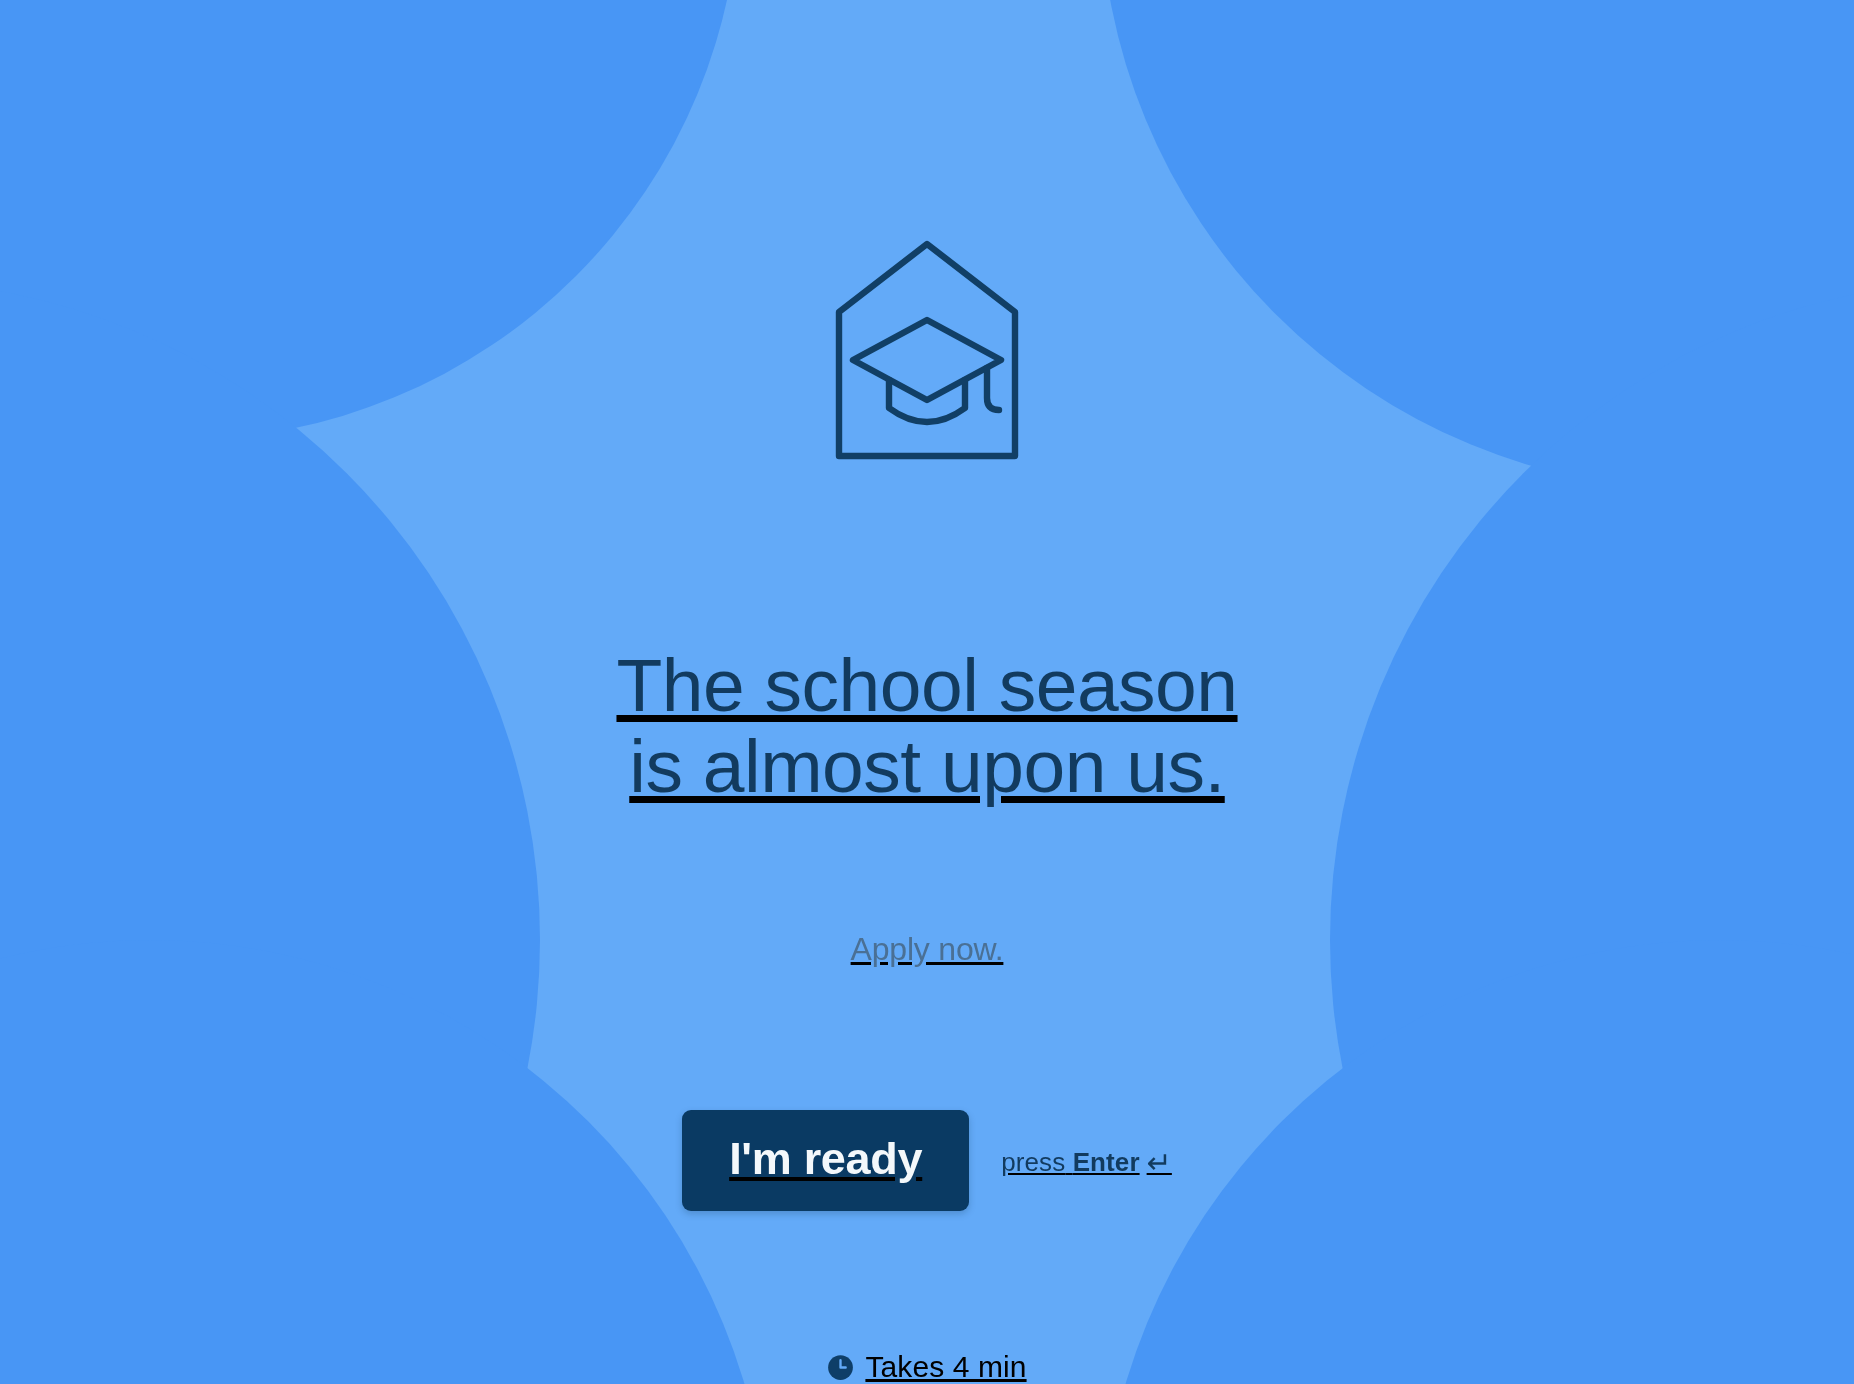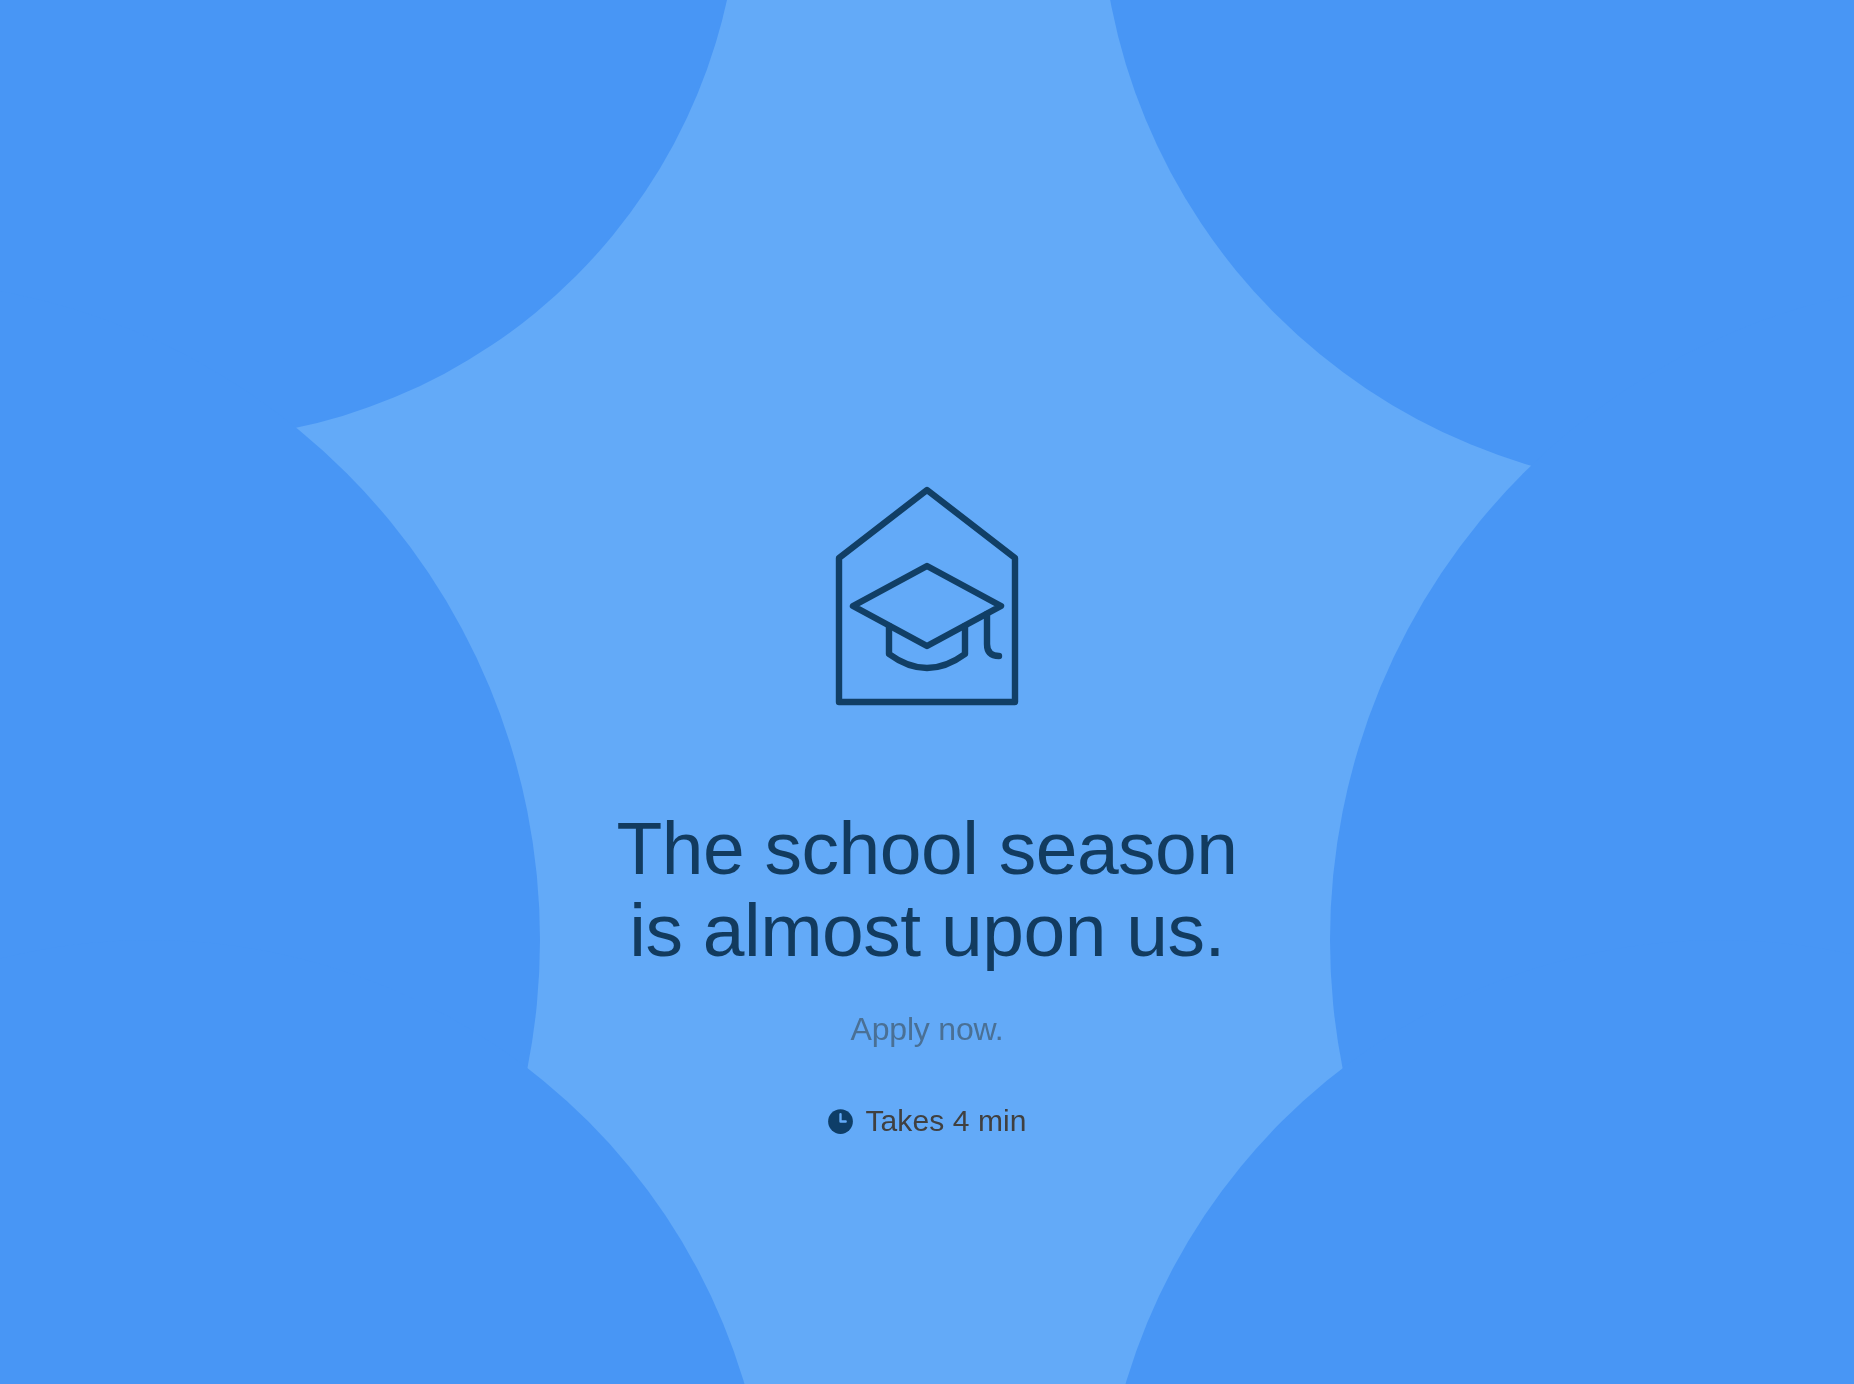--- a/index.html
+++ b/index.html
@@ -28,22 +28,23 @@
   }
 
   
   #hero {
     position:absolute;
     inset:0;
     z-index:2;
     display:flex;
     flex-direction:column;
     align-items:center;
-    justify-content:center;
+    justify-content:space-between;
     padding-top:236px;
+    text-decoration:underline;
   }
 
   
   .hero-icon {
     width:196px;
     height:228px;
     display:block;
   }
 
   
@@ -106,21 +107,21 @@
     top:2px;
   }
 
   
   .duration-note {
     margin-top:56px;
     display:flex;
     align-items:center;
     justify-content:center;
     font-size:30px;
-    color:#404040;
+    color:#000000;
     letter-spacing:0.1px;
   }
   .clock-icon {
     width:27px;
     height:27px;
     margin-right:11px;
     display:block;
     flex:0 0 auto;
   }
 </style>
@@ -150,20 +151,25 @@
     <path d="M30 72 L30 86 Q49 100 68 86 L68 72"></path>
 
     <path d="M79 66 L79 81 Q79 87 85 87"></path>
   </svg>
 
   <h1 class="headline">The school season
 is almost upon us.</h1>
 
   <p class="subtitle">Apply now.</p>
 
+  <div class="cta-row">
+    <button class="cta-button">I'm ready</button>
+
+    <span class="enter-hint"><span>press</span>&nbsp;<span class="key">Enter</span><span class="return-glyph">↵</span></span>
+  </div>
 
   <div class="duration-note">
     <svg class="clock-icon" viewBox="0 0 24 24">
       <circle cx="12" cy="12" r="11" fill="#0E3E68"></circle>
       <path d="M12 5.6 L12 12 L16.6 12" stroke="#63AAF8" stroke-width="2.1" stroke-linecap="round" stroke-linejoin="round" fill="none"></path>
     </svg>
     <span>Takes 4 min</span>
   </div>
 
 </main>

